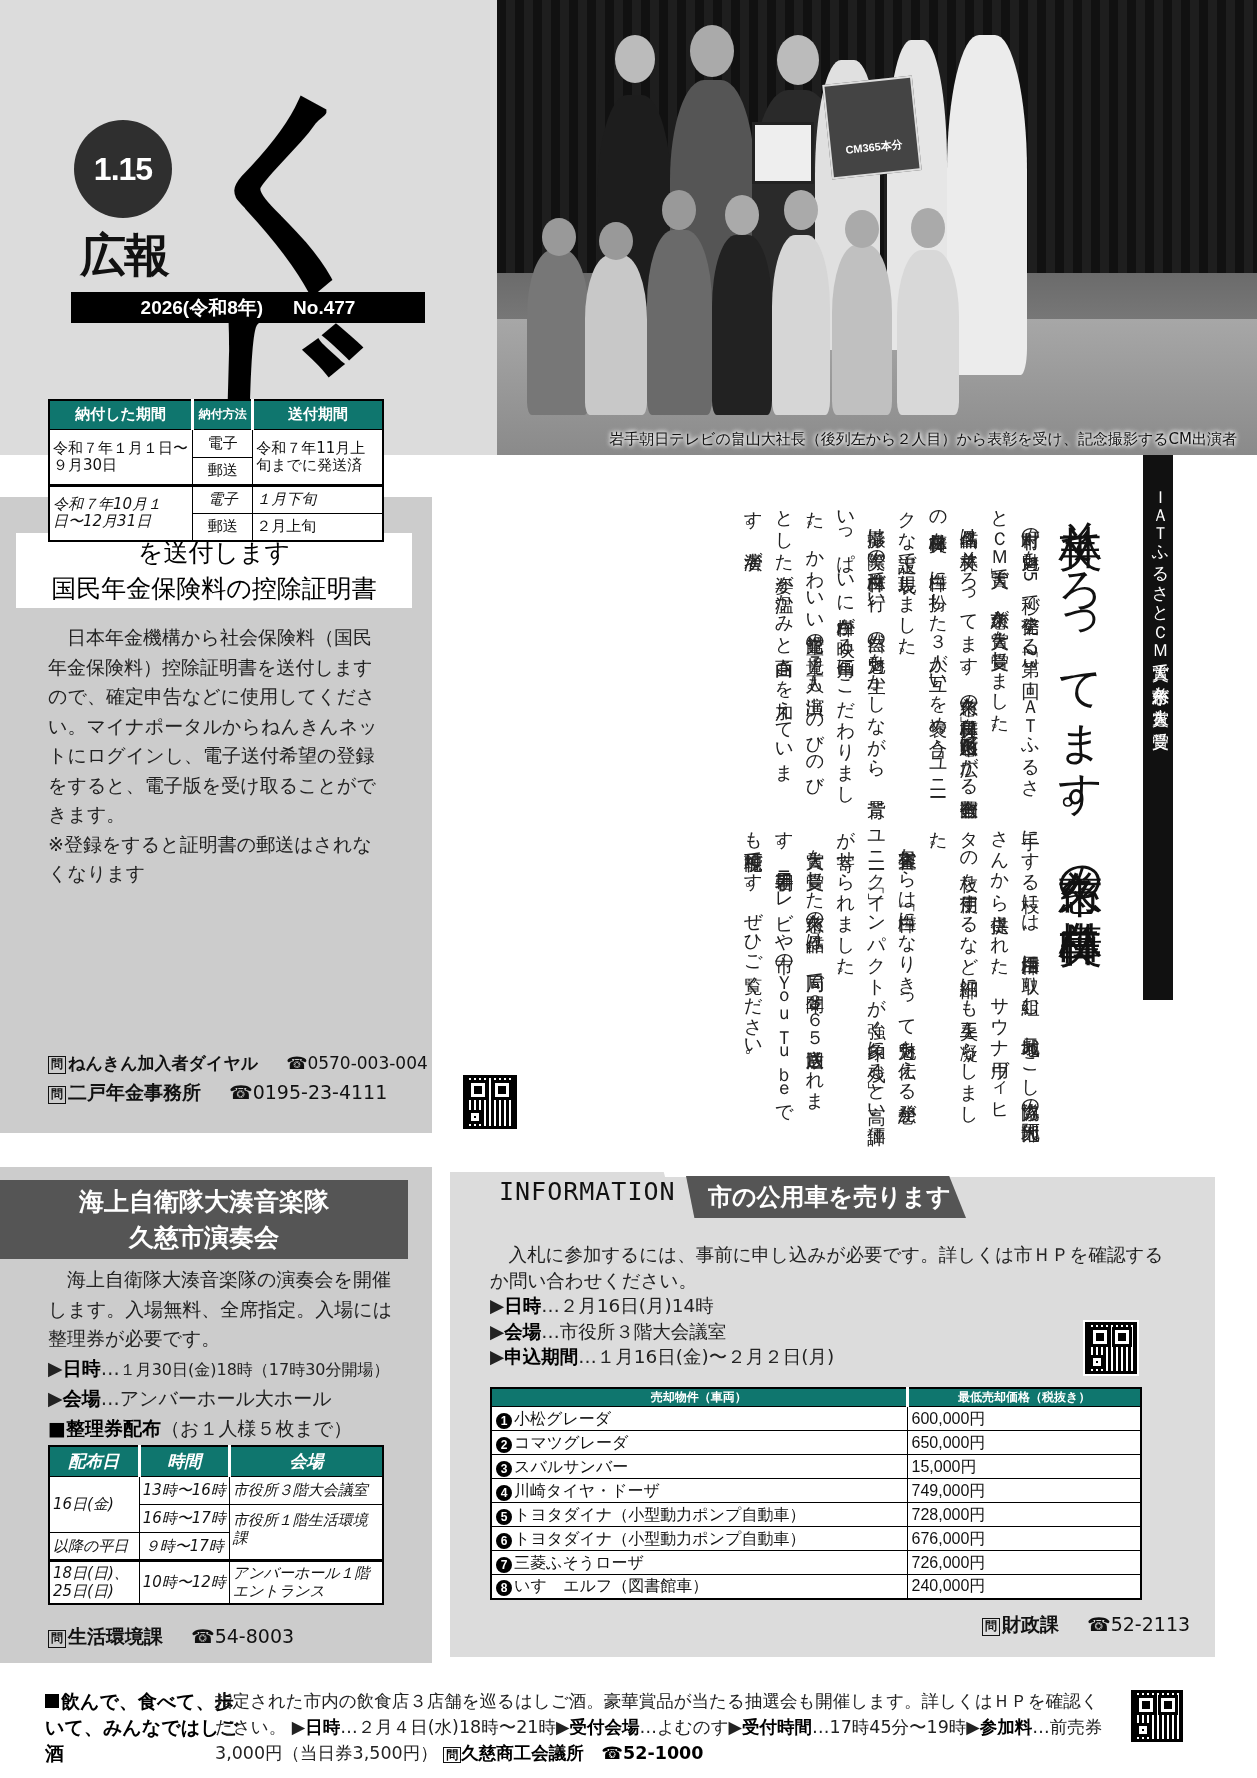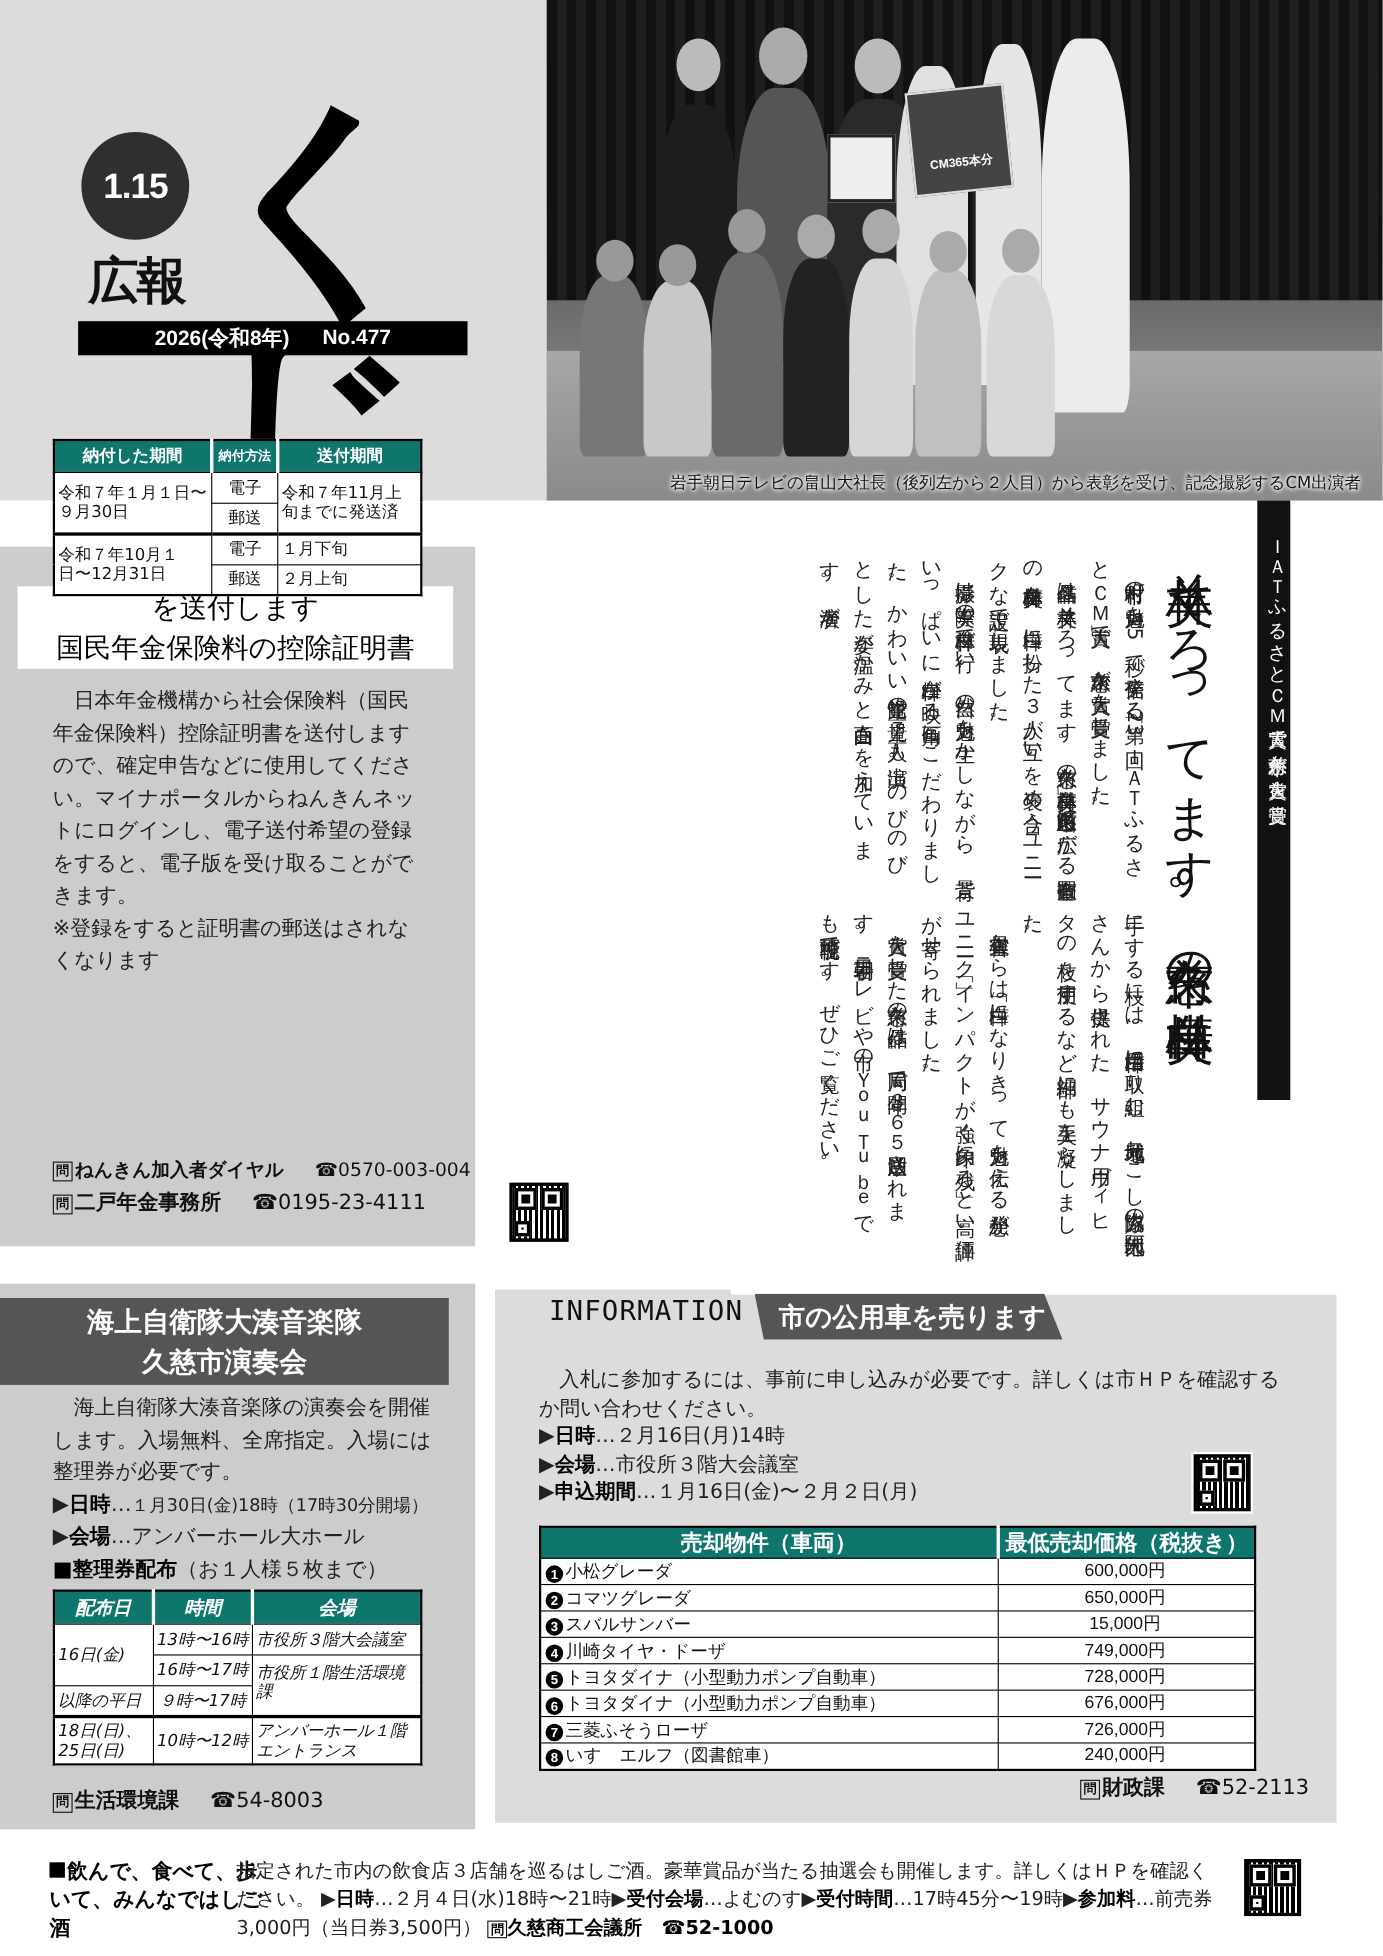--- a/index.html
+++ b/index.html
@@ -32,21 +32,21 @@
   .pension-body { position:absolute; left:48px; top:126px; width:340px; font: 19px "DejaVu Sans", sans-serif; line-height: 29.5px; color:#222; }
   .pension-body .indent { text-indent: 1em; }
   table.grid { border-collapse: collapse; background:#fff; font-family: "DejaVu Sans", sans-serif; }
   table.grid th { background:#0f766e; color:#fff; font-weight:bold; border-right: 3px solid #fff; }
   table.grid th:last-child { border-right: none; }
   table.grid td { border: 1px solid #000; color:#111; }
   .pension-table { position:absolute; left:48px; top:399px; width:336px; font-size: 15px; border: 2px solid #000; }
   .pension-table th { height: 29px; font-size: 15px; }
   .pension-table td { padding: 1px 3px; line-height: 17px; height: 28px; }
   .pension-table td.c { text-align:center; }
-  .pension-table tr.sep td { border-top: 3px solid #000; }
+  .pension-table tr.sep td { border-top: 3px solid #000; font-style: italic; }
   .contact { position:absolute; font: bold 17px "DejaVu Sans", sans-serif; color:#111; white-space: nowrap; }
   .contact .ico { display:inline-block; border:1.5px solid #111; font-size: 12px; width: 18px; height:18px; line-height: 15px; text-align:center; margin-right: 2px; vertical-align: 1px; }
   .contact .tel { margin-left: 28px; font-weight: normal; }
 
   
   .article { position:absolute; left: 445px; top: 457px; width: 720px; height: 680px; background:#fff; }
   .side-band { position:absolute; left: 1143px; top: 455px; width: 30px; height: 545px; background:#111; color:#fff;
     writing-mode: vertical-rl; font: 17px "DejaVu Serif", serif; display:flex; align-items:flex-start; justify-content:flex-start; padding-top: 24px; letter-spacing: 1px; }
   .art-title { position:absolute; left: 1055px; top: 490px; height: 640px; writing-mode: vertical-rl;
     font: 44px "DejaVu Serif", serif; line-height: 52px; color:#111; }
@@ -78,23 +78,23 @@
   
   .info { position:absolute; left: 450px; top: 1177px; width: 765px; height: 480px; background:#dcdcdc; }
   .info-tab { position:absolute; left: 450px; top: 1172px; width: 225px; height: 42px; background:#dcdcdc; clip-path: polygon(0 0, 95% 0, 100% 100%, 0 100%); }
   .info-label { position:absolute; left: 499px; top: 1177px; font: 25px "DejaVu Sans Mono", monospace; letter-spacing: 1px; color:#111;text-align:right; }
   .info-head { position:absolute; left: 686px; top: 1176px; width: 280px; height: 42px; background:#555; color:#fff; clip-path: polygon(0 0, 94% 0, 100% 100%, 3% 100%);
     font: bold 24px "DejaVu Sans", sans-serif; padding-left: 22px; line-height: 42px; }
   .info-body { position:absolute; left: 490px; top: 1242px; width: 680px; font: 18.5px "DejaVu Sans", sans-serif; line-height: 25.5px; color:#222; }
   .info-body .indent { text-indent: 1em; }
   .info-body b { font-weight: bold; color:#000; }
   .car-table { position:absolute; left: 490px; top: 1387px; width: 652px; border: 2px solid #000; font-size: 16px; }
-  .car-table th { height: 16px; font-size: 20px; }
+  .car-table th { height: 16px; font-size: 12px; }
   .car-table td { height: 24px; padding: 0 4px; line-height: 22px; border-bottom: 2px solid #000; }
-  .car-table td.price { text-align: center; padding-right: 6px; font-family: "Liberation Sans Narrow", "Liberation Sans", sans-serif; }
+  .car-table td.price { text-align: left; padding-right: 6px; font-family: "Liberation Sans Narrow", "Liberation Sans", sans-serif; }
   .num { display:inline-block; width: 16px; height: 16px; border-radius: 50%; background:#000; color:#fff; font: bold 12px "Liberation Sans", sans-serif; text-align:center; line-height:16px; margin-right: 2px; vertical-align: -1px; }
 
   
   .footer-title { position:absolute; left: 45px; top: 1688px; width: 200px; font: bold 19px "DejaVu Sans", sans-serif; line-height: 26px; color:#000; }
   .footer-title .sq { display:inline-block; width: 14px; height: 14px; background:#000; margin-right: 2px; vertical-align: 0; }
   .footer-body { position:absolute; left: 215px; top: 1688px; width: 900px; font: 17.5px "DejaVu Sans", sans-serif; line-height: 26px; color:#222; }
   .footer-body b { color:#000; }
   .footer-body .indent { text-indent: 1em; }
 </style>
 </head>

